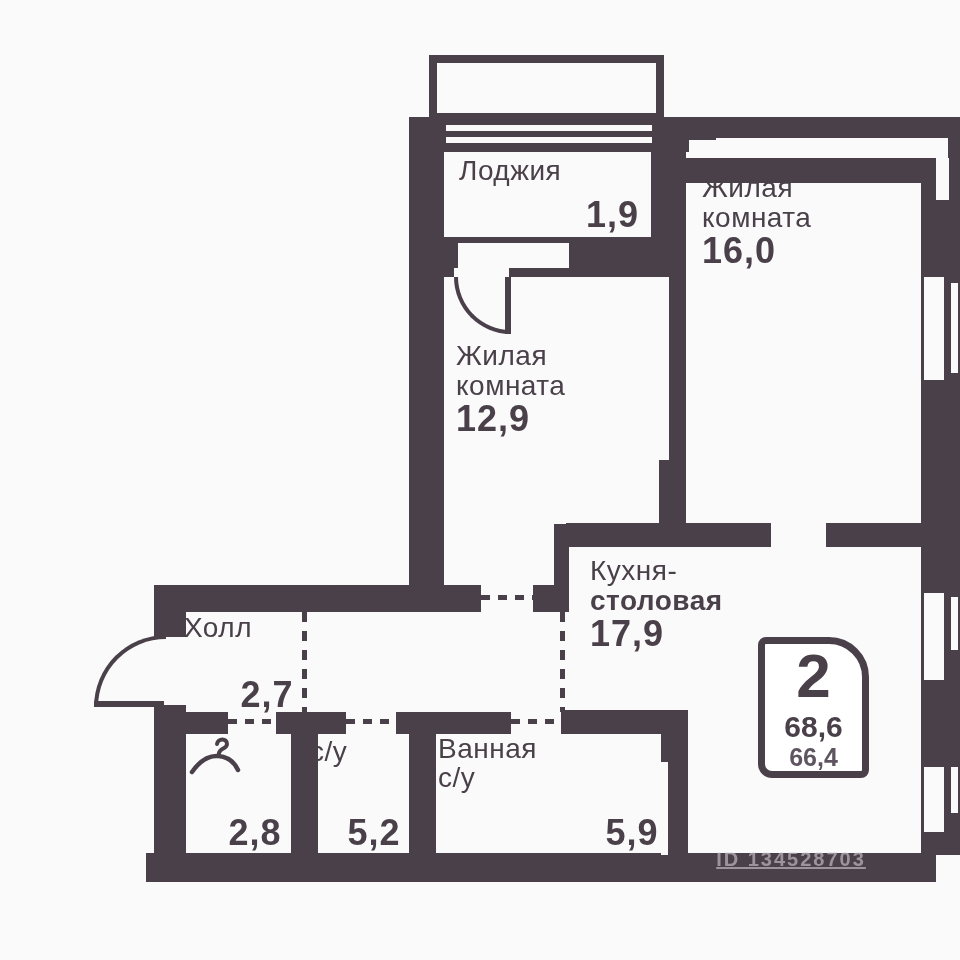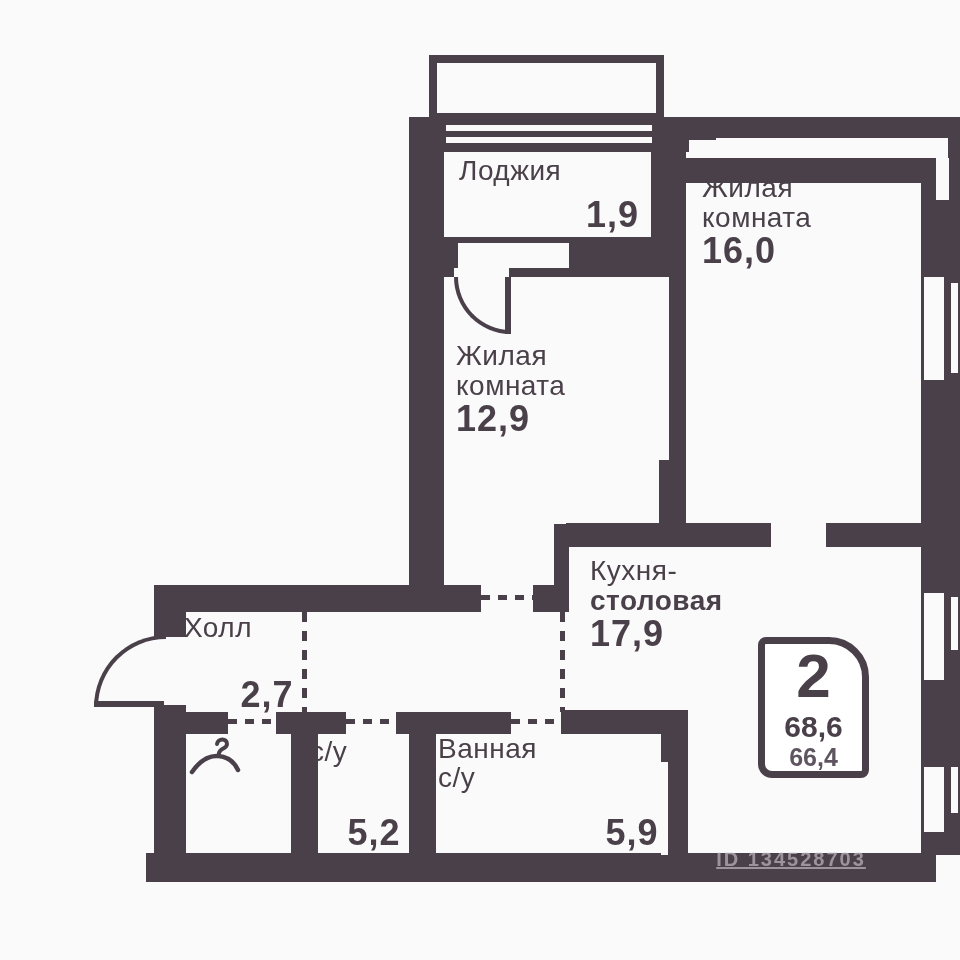--- a/index.html
+++ b/index.html
@@ -119,20 +119,21 @@
 
   <div class="lbl" style="left:271px;top:582px;">Коридор</div>
 
   <div class="lbl" style="left:264px;top:737px;">с/у</div>
   <div class="num ctr" style="left:283px;top:812px;width:90px;">5,2</div>
 
   <div class="lbl" style="left:392px;top:734px;">Ванная</div>
   <div class="lbl" style="left:392px;top:763px;">с/у</div>
   <div class="num ctr" style="left:541px;top:812px;width:90px;">5,9</div>
 
+  <div class="num ctr" style="left:164px;top:812px;width:90px;">2,8</div>
 
   <div class="badge">
     <div class="big">2</div>
     <div class="rule"></div>
     <div class="tot">68,6</div>
     <div class="liv">66,4</div>
   </div>
 
   <div class="wm">ID 134528703</div>
 

